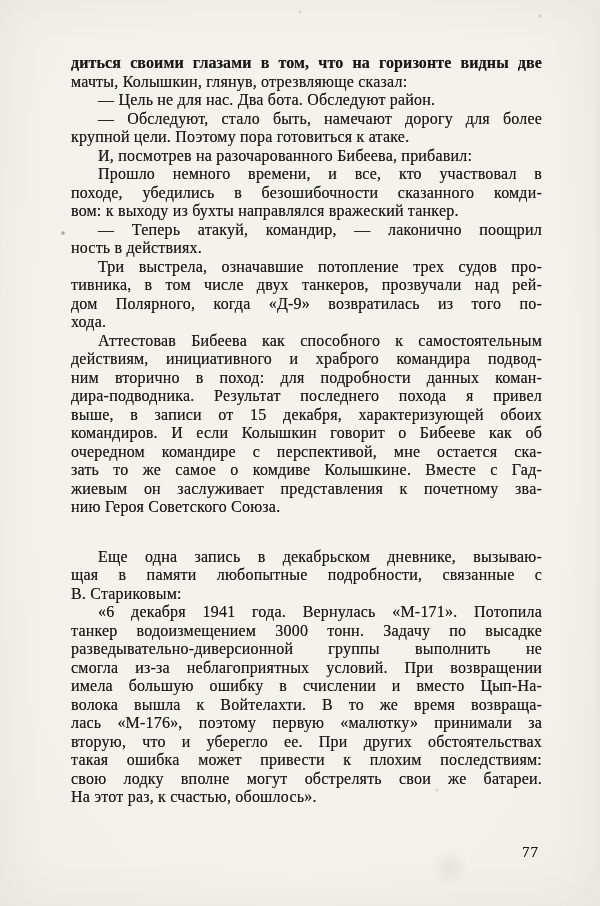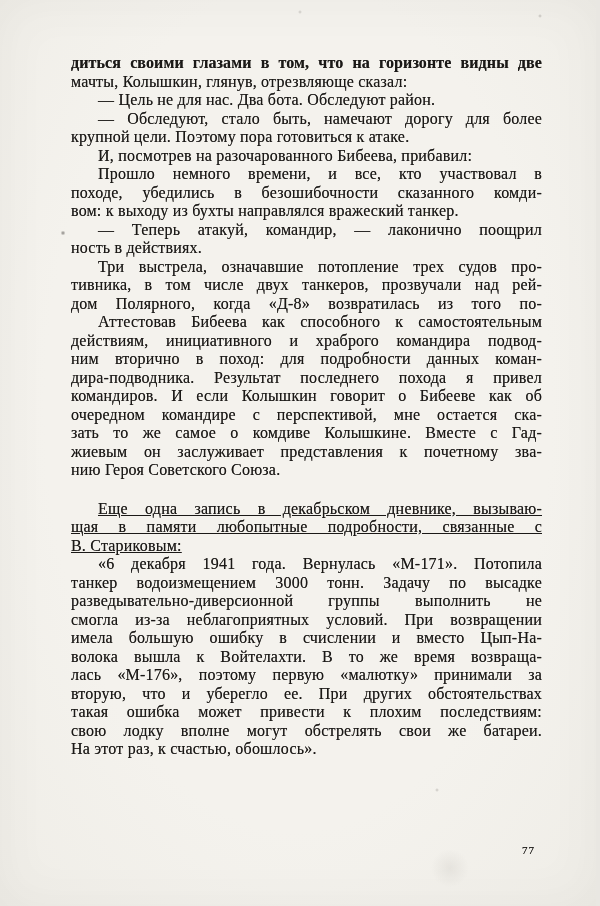--- a/index.html
+++ b/index.html
@@ -30,21 +30,21 @@
   .text-column {
     position: absolute;
     left: 71px;
     top: 54px;
     width: 471px;
     color: #1b1917;
     letter-spacing: 0.2px;
     text-shadow: 0 0 0.5px rgba(27,25,23,0.65);
   }
   .para { margin: 0; }
-  .para.gap { margin-top: 20px; text-decoration: underline; }
+  .para.gap { margin-top: 31px; }
   .line {
     height: 18.5px;
     line-height: 18.5px;
     font-size: 16px;
     text-align: justify;
     text-align-last: justify;
     overflow: hidden;
     white-space: normal;
   }
   .line.endline {
@@ -55,21 +55,21 @@
   .line.heavy {
     font-weight: bold;
     letter-spacing: 0.1px;
   }
   .it { }
   .page-number {
     position: absolute;
     left: 522px;
     top: 844px;
     width: 24px;
-    font-size: 11px;
+    font-size: 15px;
     font-weight: normal;
     color: #181614;
     letter-spacing: 1px;
     text-shadow: 0 0 0.5px rgba(24,22,20,0.7);
   }
 </style>
 </head>
 <body>
 
 <div class="sheet">
@@ -93,27 +93,29 @@
         <div class="line"><span>походе, убедились в безошибочности сказанного комди-</span></div>
         <div class="line endline"><span>вом: к выходу из бухты направлялся вражеский танкер.</span></div>
       </div>
       <div class="para">
         <div class="line indent"><span>— Теперь атакуй, командир, — лаконично поощрил</span></div>
         <div class="line endline"><span>ность в действиях.</span></div>
       </div>
       <div class="para">
         <div class="line indent"><span>Три выстрела, означавшие потопление трех судов про-</span></div>
         <div class="line"><span>тивника, в том числе двух танкеров, прозвучали над рей-</span></div>
-        <div class="line"><span>дом Полярного, когда «Д-8» возвратилась из того по-</span></div>
+        <div class="line"><span>дом Полярного, когда «Д-9» возвратилась из того по-</span></div>
+        <div class="line endline"><span>хода.</span></div>
       </div>
       <div class="para">
         <div class="line indent"><span>Аттестовав Бибеева как способного к самостоятельным</span></div>
         <div class="line"><span>действиям, инициативного и храброго командира подвод-</span></div>
         <div class="line"><span>ним вторично в поход: для подробности данных коман-</span></div>
         <div class="line"><span>дира-подводника. Результат последнего похода я привел</span></div>
+        <div class="line"><span>выше, в записи от 15 декабря, характеризующей обоих</span></div>
         <div class="line"><span>командиров. И если Колышкин говорит о Бибееве как об</span></div>
         <div class="line"><span>очередном командире с перспективой, мне остается ска-</span></div>
         <div class="line"><span>зать то же самое о комдиве Колышкине. Вместе с Гад-</span></div>
         <div class="line"><span>жиевым он заслуживает представления к почетному зва-</span></div>
         <div class="line endline"><span>нию Героя Советского Союза.</span></div>
       </div>
       <div class="para gap">
         <div class="line indent"><span>Еще одна запись в декабрьском дневнике, вызываю-</span></div>
         <div class="line"><span>щая в памяти любопытные подробности, связанные с</span></div>
         <div class="line endline"><span>В. Стариковым:</span></div>

